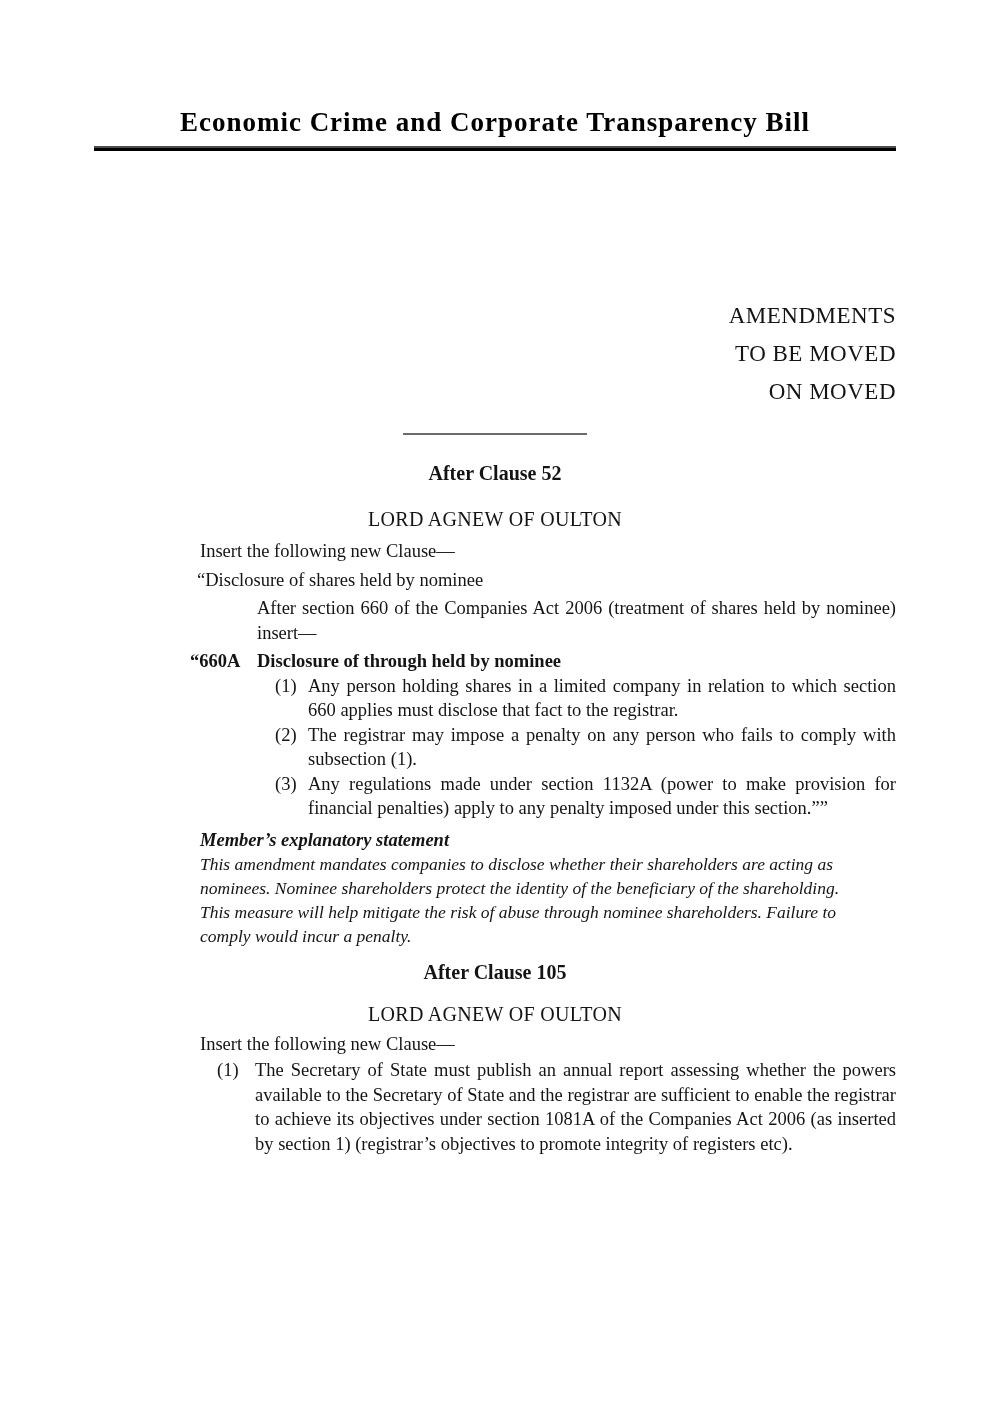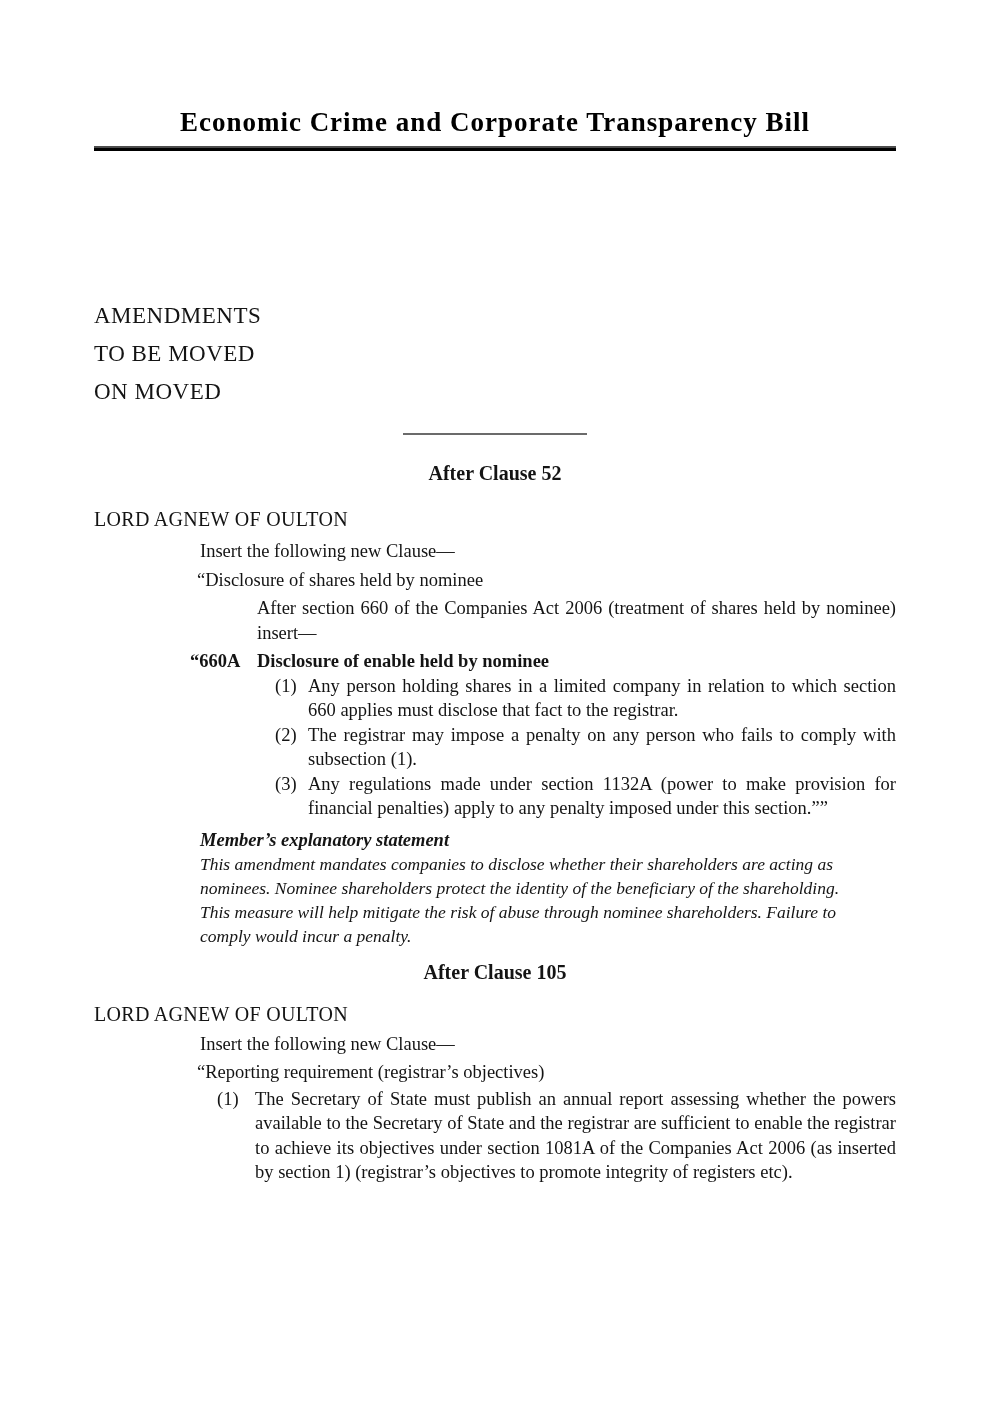--- a/index.html
+++ b/index.html
@@ -26,21 +26,21 @@
     color: #000;
   }
   .double-rule {
     height: 3px;
     border-top: 2px solid #4d4d4d;
     border-bottom: 3px solid #000;
   }
 
   .masthead { margin-top: 146px; }
   .mast-line {
-    text-align: left;
+    text-align: right;
     font-size: 23px;
     line-height: 38px;
     letter-spacing: 0.5px;
   }
 
   .short-divider {
     width: 184px;
     height: 2px;
     background: #6b6b6b;
     margin: 22px auto 0 auto;
@@ -48,20 +48,21 @@
 
   .clause-heading {
     margin-top: 26px;
     text-align: center;
     font-size: 20px;
     font-weight: 700;
     line-height: 24px;
   }
   .mover {
     margin-top: 22px;
+    text-align: center;
     font-size: 20px;
     line-height: 24px;
     letter-spacing: 0.3px;
   }
 
   .body-text { font-size: 18.5px; line-height: 24.5px; }
 
   .instruction { margin: 8px 0 0 106px; }
   .new-clause-title { margin: 4px 0 0 103px; font-weight: 400; }
   .lead-in {
@@ -132,21 +133,21 @@
 
   <section class="amendment amendment-1">
     <h2 class="clause-heading">After Clause 52</h2>
     <div class="mover">LORD AGNEW OF OULTON</div>
     <p class="instruction body-text">Insert the following new Clause—</p>
     <p class="new-clause-title body-text">“Disclosure of shares held by nominee</p>
     <p class="lead-in body-text">After section 660 of the Companies Act 2006 (treatment of shares held by nominee) insert—</p>
 
     <div class="inserted-heading body-text">
       <span class="sec-num">“660A</span>
-      <span class="sec-title">Disclosure of enable held by nominee</span>
+      <span class="sec-title">Disclosure of through held by nominee</span>
     </div>
 
     <div class="subsec subsec-a body-text">
       <span class="num">(1)</span>
       <p class="text">Any person holding shares in a limited company in relation to which section 660 applies must disclose that fact to the registrar.</p>
     </div>
     <div class="subsec subsec-a body-text">
       <span class="num">(2)</span>
       <p class="text">The registrar may impose a penalty on any person who fails to comply with subsection (1).</p>
     </div>
@@ -158,21 +159,20 @@
     <div class="explanatory">
       <p class="exp-head">Member’s explanatory statement</p>
       <p class="exp-text">This amendment mandates companies to disclose whether their shareholders are acting as nominees. Nominee shareholders protect the identity of the beneficiary of the shareholding. This measure will help mitigate the risk of abuse through nominee shareholders. Failure to comply would incur a penalty.</p>
     </div>
   </section>
 
   <section class="amendment amendment-2">
     <h2 class="clause-heading">After Clause 105</h2>
     <div class="mover">LORD AGNEW OF OULTON</div>
     <p class="instruction body-text">Insert the following new Clause—</p>
-    <p class="new-clause-title body-text">“Reporting requirement (registrar’s objectives)</p>
 
     <div class="subsec subsec-b body-text">
       <span class="num">(1)</span>
       <p class="text">The Secretary of State must publish an annual report assessing whether the powers available to the Secretary of State and the registrar are sufficient to enable the registrar to achieve its objectives under section 1081A of the Companies Act 2006 (as inserted by section 1) (registrar’s objectives to promote integrity of registers etc).</p>
     </div>
   </section>
 
   <div class="footer">
     <div class="footer-left"><span>HL Bill 138(</span><span class="it">c</span><span>)</span></div>
     <div class="footer-right">58/3</div>

